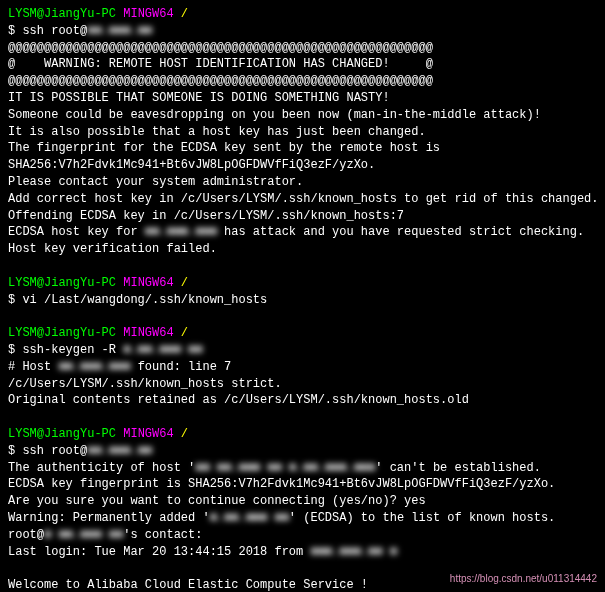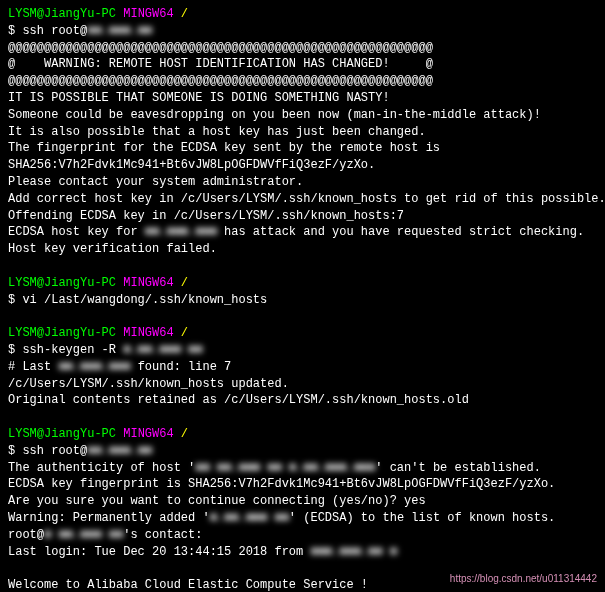--- a/index.html
+++ b/index.html
@@ -41,41 +41,41 @@
 <div class="line"><span>$ ssh root@</span><span class="blur">■■.■■■.■■</span></div>
 <div class="line">@@@@@@@@@@@@@@@@@@@@@@@@@@@@@@@@@@@@@@@@@@@@@@@@@@@@@@@@@@@</div>
 <div class="line">@    WARNING: REMOTE HOST IDENTIFICATION HAS CHANGED!     @</div>
 <div class="line">@@@@@@@@@@@@@@@@@@@@@@@@@@@@@@@@@@@@@@@@@@@@@@@@@@@@@@@@@@@</div>
 <div class="line">IT IS POSSIBLE THAT SOMEONE IS DOING SOMETHING NASTY!</div>
 <div class="line">Someone could be eavesdropping on you been now (man-in-the-middle attack)!</div>
 <div class="line">It is also possible that a host key has just been changed.</div>
 <div class="line">The fingerprint for the ECDSA key sent by the remote host is</div>
 <div class="line">SHA256:V7h2Fdvk1Mc941+Bt6vJW8LpOGFDWVfFiQ3ezF/yzXo.</div>
 <div class="line">Please contact your system administrator.</div>
-<div class="line">Add correct host key in /c/Users/LYSM/.ssh/known_hosts to get rid of this possible.</div>
+<div class="line">Add correct host key in /c/Users/LYSM/.ssh/known_hosts to get rid of this changed.</div>
 <div class="line">Offending ECDSA key in /c/Users/LYSM/.ssh/known_hosts:7</div>
 <div class="line"><span>ECDSA host key for </span><span class="blur">■■.■■■.■■■</span><span> has attack and you have requested strict checking.</span></div>
 <div class="line">Host key verification failed.</div>
 <div class="line">&nbsp;</div>
 
 <div class="line"><span class="green">LYSM@JiangYu-PC</span> <span class="magenta">MINGW64</span> <span class="yellow">/</span></div>
 <div class="line">$ vi /Last/wangdong/.ssh/known_hosts</div>
 <div class="line">&nbsp;</div>
 
 <div class="line"><span class="green">LYSM@JiangYu-PC</span> <span class="magenta">MINGW64</span> <span class="yellow">/</span></div>
 <div class="line"><span>$ ssh-keygen -R </span><span class="blur">■.■■.■■■ ■■</span></div>
-<div class="line"><span># Last </span><span class="blur">■■.■■■.■■■</span><span> found: line 7</span></div>
-<div class="line">/c/Users/LYSM/.ssh/known_hosts updated.</div>
+<div class="line"><span># Host </span><span class="blur">■■.■■■.■■■</span><span> found: line 7</span></div>
+<div class="line">/c/Users/LYSM/.ssh/known_hosts strict.</div>
 <div class="line">Original contents retained as /c/Users/LYSM/.ssh/known_hosts.old</div>
 <div class="line">&nbsp;</div>
 
 <div class="line"><span class="green">LYSM@JiangYu-PC</span> <span class="magenta">MINGW64</span> <span class="yellow">/</span></div>
 <div class="line"><span>$ ssh root@</span><span class="blur">■■.■■■.■■</span></div>
 <div class="line"><span>The authenticity of host '</span><span class="blur">■■ ■■.■■■ ■■ ■.■■.■■■.■■■</span><span>' can't be established.</span></div>
 <div class="line">ECDSA key fingerprint is SHA256:V7h2Fdvk1Mc941+Bt6vJW8LpOGFDWVfFiQ3ezF/yzXo.</div>
 <div class="line">Are you sure you want to continue connecting (yes/no)? yes</div>
 <div class="line"><span>Warning: Permanently added '</span><span class="blur">■.■■.■■■ ■■</span><span>' (ECDSA) to the list of known hosts.</span></div>
 <div class="line"><span>root@</span><span class="blur">■ ■■.■■■ ■■</span><span>'s contact:</span></div>
-<div class="line"><span>Last login: Tue Dec 20 13:44:15 2018 from </span><span class="blur">■■■.■■■.■■ ■</span></div>
+<div class="line"><span>Last login: Tue Mar 20 13:44:15 2018 from </span><span class="blur">■■■.■■■.■■ ■</span></div>
 <div class="line">&nbsp;</div>
 <div class="line">Welcome to Alibaba Cloud Elastic Compute Service !</div>
 
 <div class="watermark">https://blog.csdn.net/u011314442</div>
 
 </body></html>

